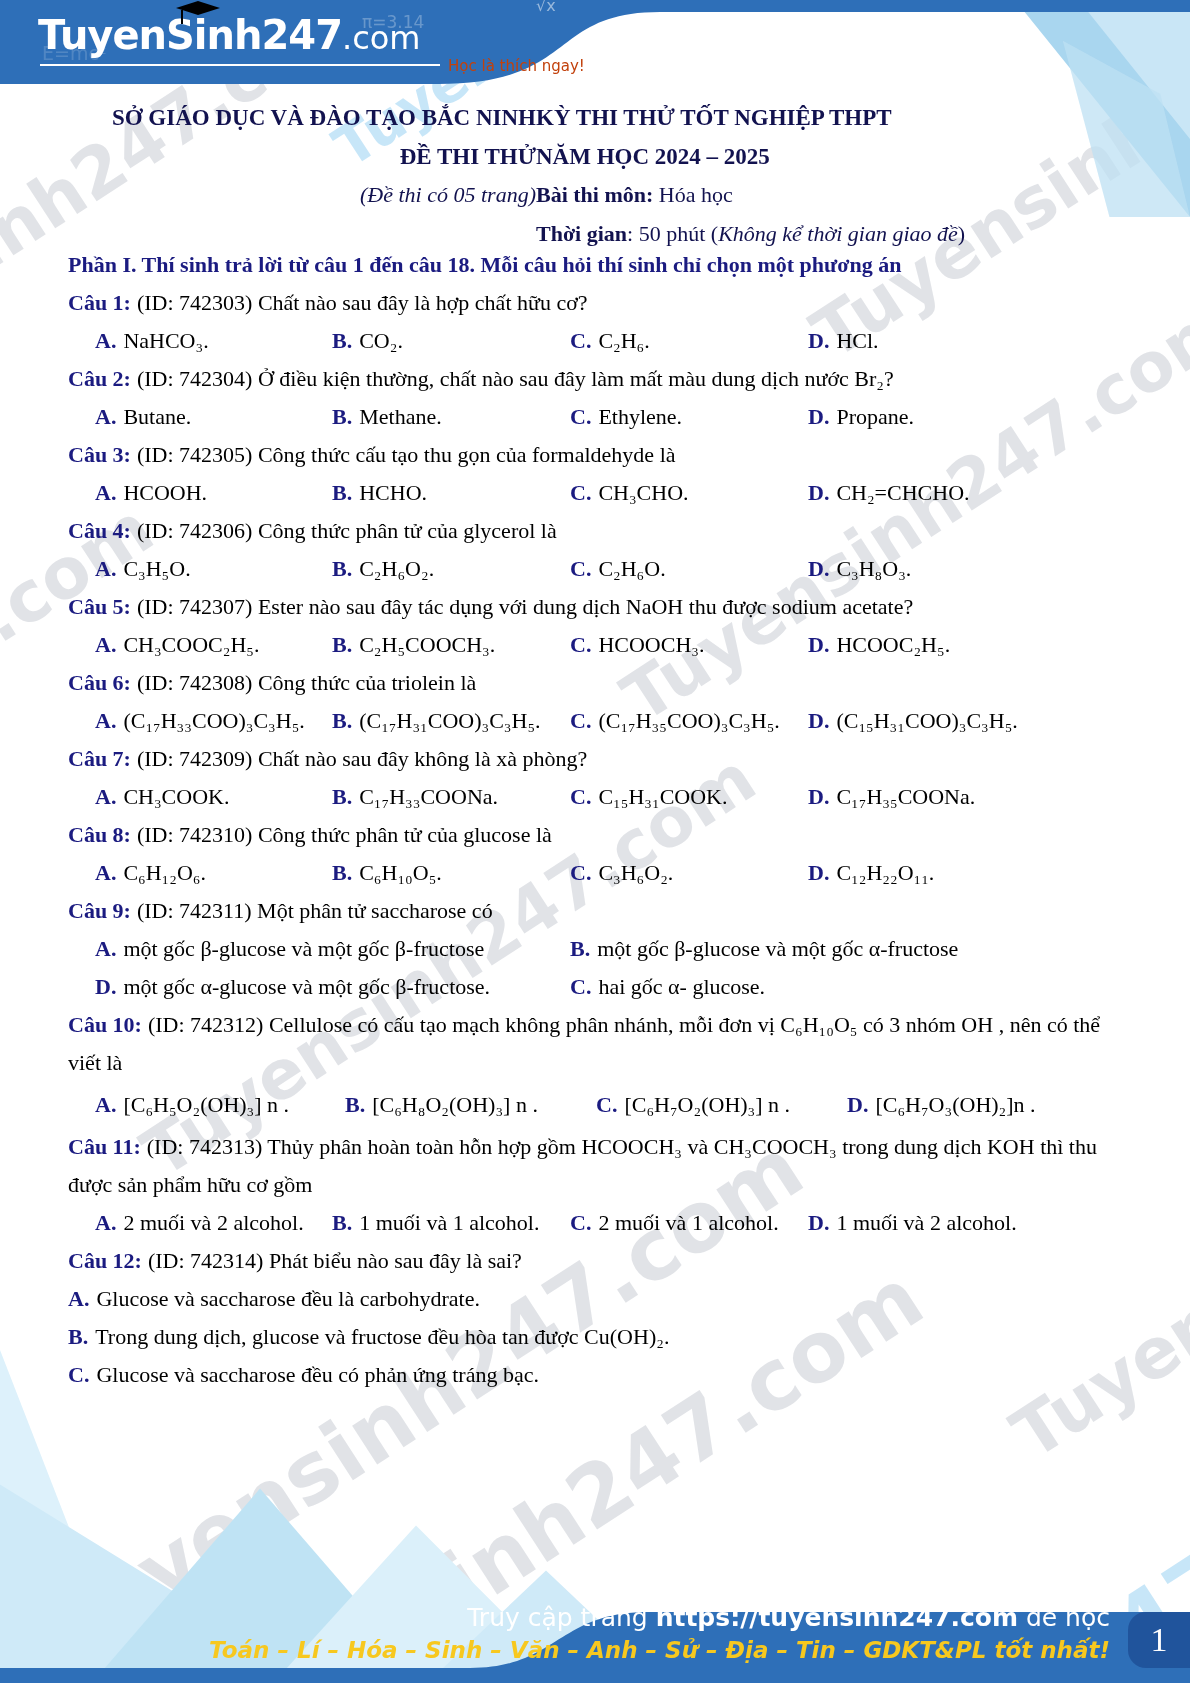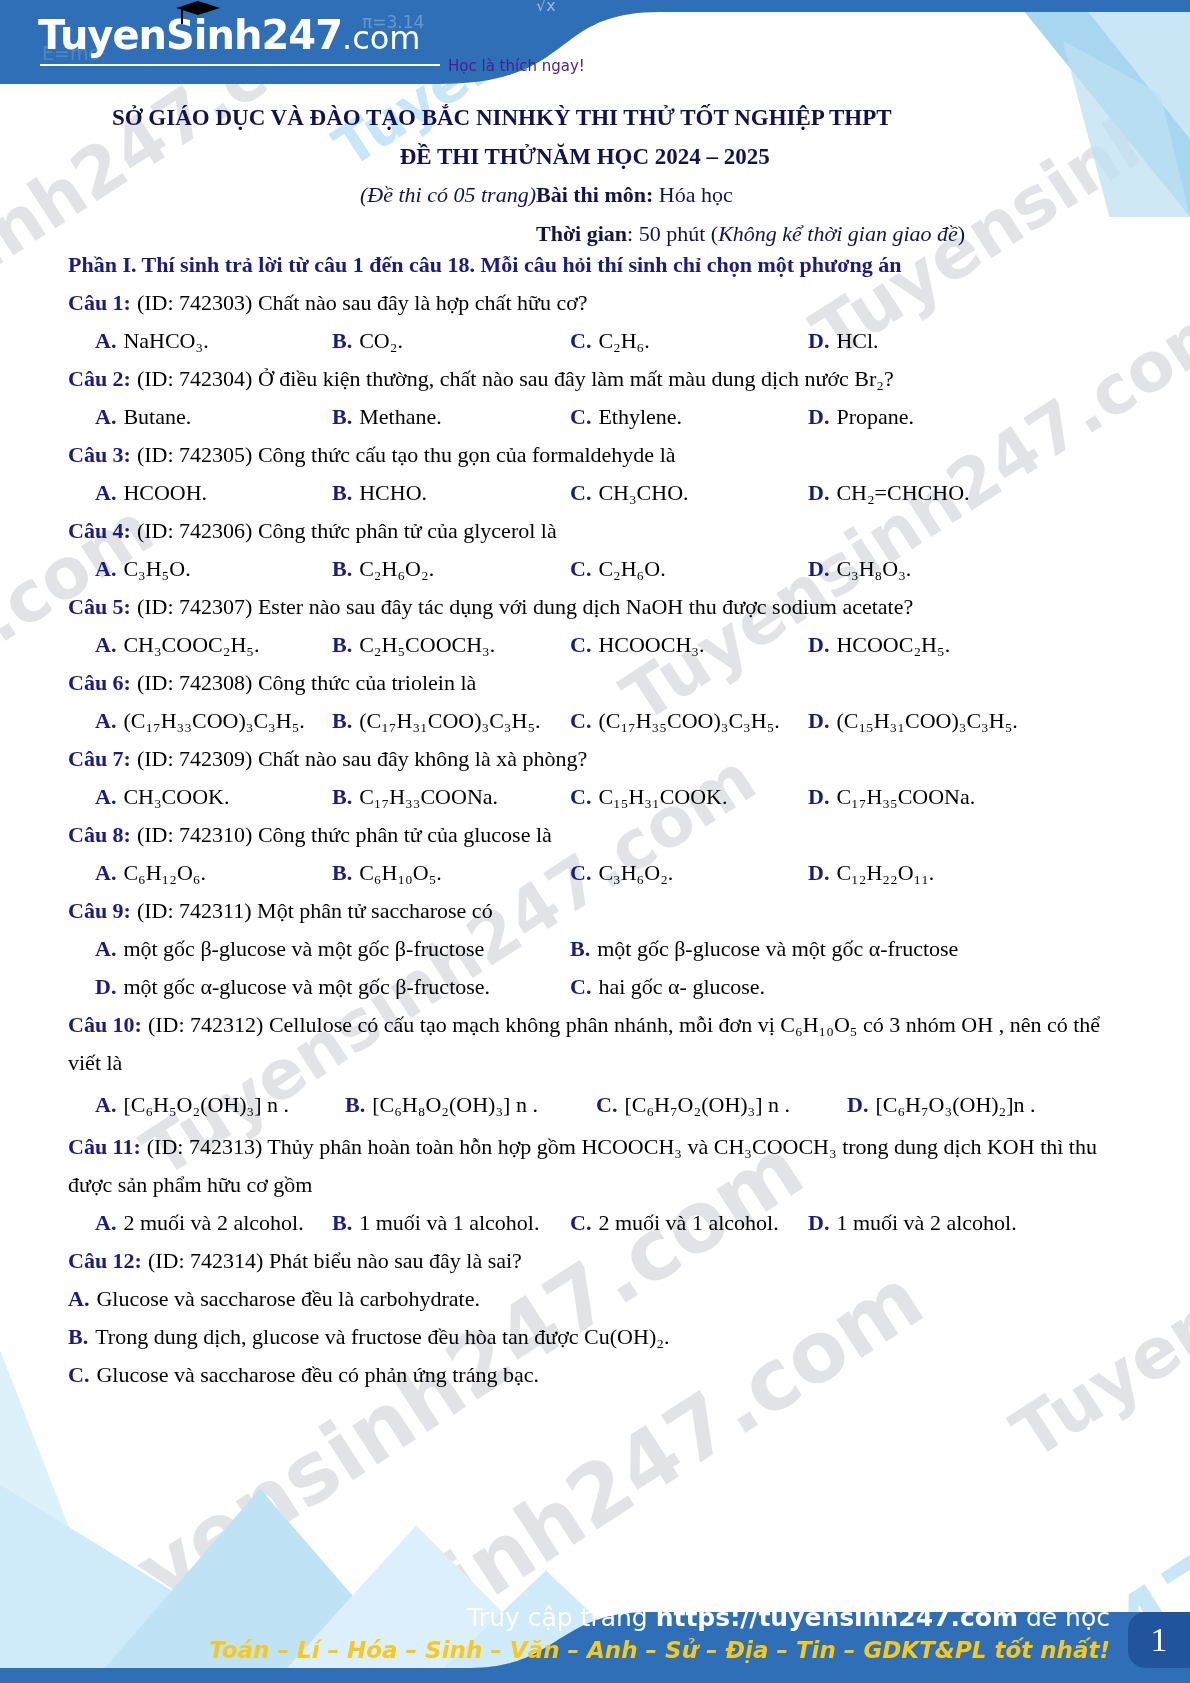--- a/index.html
+++ b/index.html
@@ -11,21 +11,21 @@
   }
   
   .banner{position:absolute;top:0;left:0;width:1190px;height:84px;}
   .banner svg{display:block;}
   .logo{position:absolute;top:12px;left:38px;white-space:nowrap;
         font-family:"DejaVu Sans","Liberation Sans",sans-serif;color:#fff;}
   .logo .main{font-size:40px;font-weight:800;letter-spacing:-1px;}
   .logo .suffix{font-size:32px;font-weight:400;}
   .logo-underline{position:absolute;top:64px;left:40px;width:400px;height:2px;background:#fff;}
   .logo-tagline{position:absolute;top:57px;left:448px;font-family:"DejaVu Sans",sans-serif;
-        font-size:15px;color:#4c1d95;white-space:nowrap;}
+        font-size:15px;color:#c2410c;white-space:nowrap;}
   .grad-cap{position:absolute;top:1px;left:176px;width:44px;height:14px;background:#000;
         clip-path:polygon(50% 0,100% 50%,50% 100%,0 50%);}
   .grad-tassel{position:absolute;top:10px;left:181px;width:2px;height:14px;background:#000;}
   .banner-doodle{position:absolute;font-family:"DejaVu Sans",sans-serif;color:#fff;white-space:nowrap;}
   
   .deco-tr{position:absolute;top:12px;right:0;width:212px;height:205px;pointer-events:none;}
   .deco-tr .t1{position:absolute;inset:0;background:#a9d6ef;clip-path:polygon(22% 0,100% 0,100% 100%);}
   .deco-tr .t2{position:absolute;inset:0;background:#c9e6f6;clip-path:polygon(52% 0,100% 0,100% 62%);}
   .deco-tr .t3{position:absolute;inset:0;background:#bde0f3;opacity:.75;clip-path:polygon(40% 14%,86% 40%,100% 100%,62% 100%);}
   

